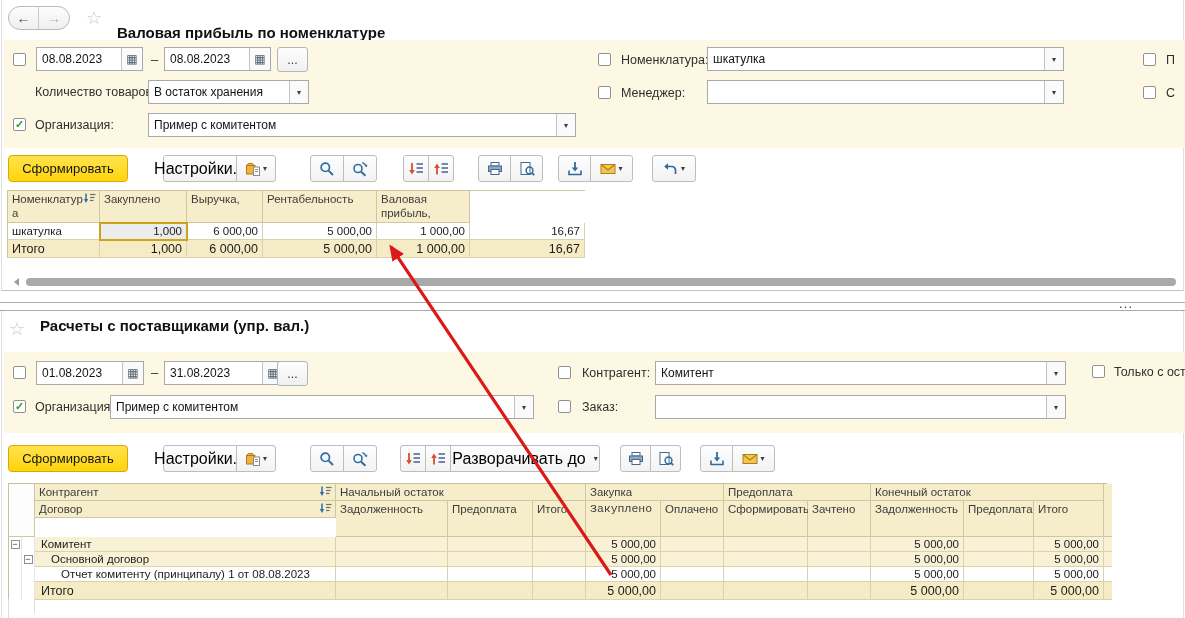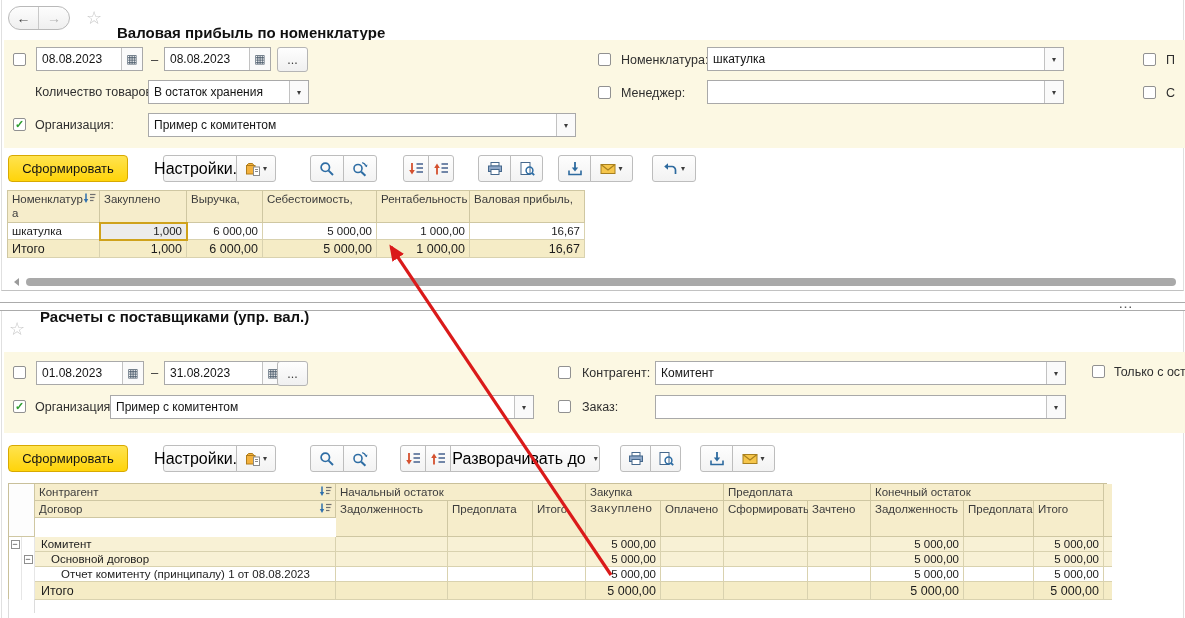--- a/index.html
+++ b/index.html
@@ -261,21 +261,20 @@
               <g stroke="#6f6f6f" stroke-width="1.2">
                 <line x1="7" y1="1.5" x2="12.5" y2="1.5"></line>
                 <line x1="7" y1="4.5" x2="11.5" y2="4.5"></line>
                 <line x1="7" y1="7.5" x2="10.5" y2="7.5"></line>
               </g>
             </svg>
           </span>
       </div>
       <div class="hc"><span>Закуплено</span></div>
       <div class="hc"><span>Выручка,</span></div>
-      <div class="hc"><span>Себестоимость,</span></div>
       <div class="hc"><span>Рентабельность</span></div>
       <div class="hc"><span>Валовая прибыль,</span></div>
     </div>
     <div style="display:grid;grid-template-columns:92px 87px 76px 114px 93px 115px;grid-template-rows:17px;">
       <div class="dc whitec">шкатулка</div>
       <div class="dc num sel">1,000</div>
       <div class="dc num whitec">6 000,00</div>
       <div class="dc num whitec">5 000,00</div>
       <div class="dc num whitec">1 000,00</div>
       <div class="dc num whitec">16,67</div>
@@ -293,21 +292,21 @@
   <div class="a tri-l" style="left:14px;top:278px;"></div>
   <div class="a thumb" style="left:26px;top:278px;width:1150px;height:8px;"></div>
 
   <div class="a hline" style="left:0;top:302px;width:1185px;"></div>
   <div class="a dots" style="left:1118px;top:295px;">…</div>
   <div class="a hline" style="left:0;top:310px;width:1185px;"></div>
 
   <div class="a frame" style="left:1px;top:311px;width:1183px;height:307px;"></div>
 
   <div class="a star" style="left:9px;top:320px;">☆</div>
-  <div class="a rtitle" style="left:40px;top:308px;">Расчеты с поставщиками (упр. вал.)</div>
+  <div class="a rtitle" style="left:40px;top:317px;">Расчеты с поставщиками (упр. вал.)</div>
 
   <div class="a panel" style="left:4px;top:352px;width:1181px;height:81px;"></div>
 
   <div class="a cb" style="left:13px;top:366px;"></div>
   <div class="a inp" style="left:36px;top:361px;width:108px;">
     <div class="v">01.08.2023</div>
     <div class="seg cal"></div>
   </div>
   <div class="a dash" style="left:151px;top:365px;">–</div>
   <div class="a inp" style="left:164px;top:361px;width:120px;">

